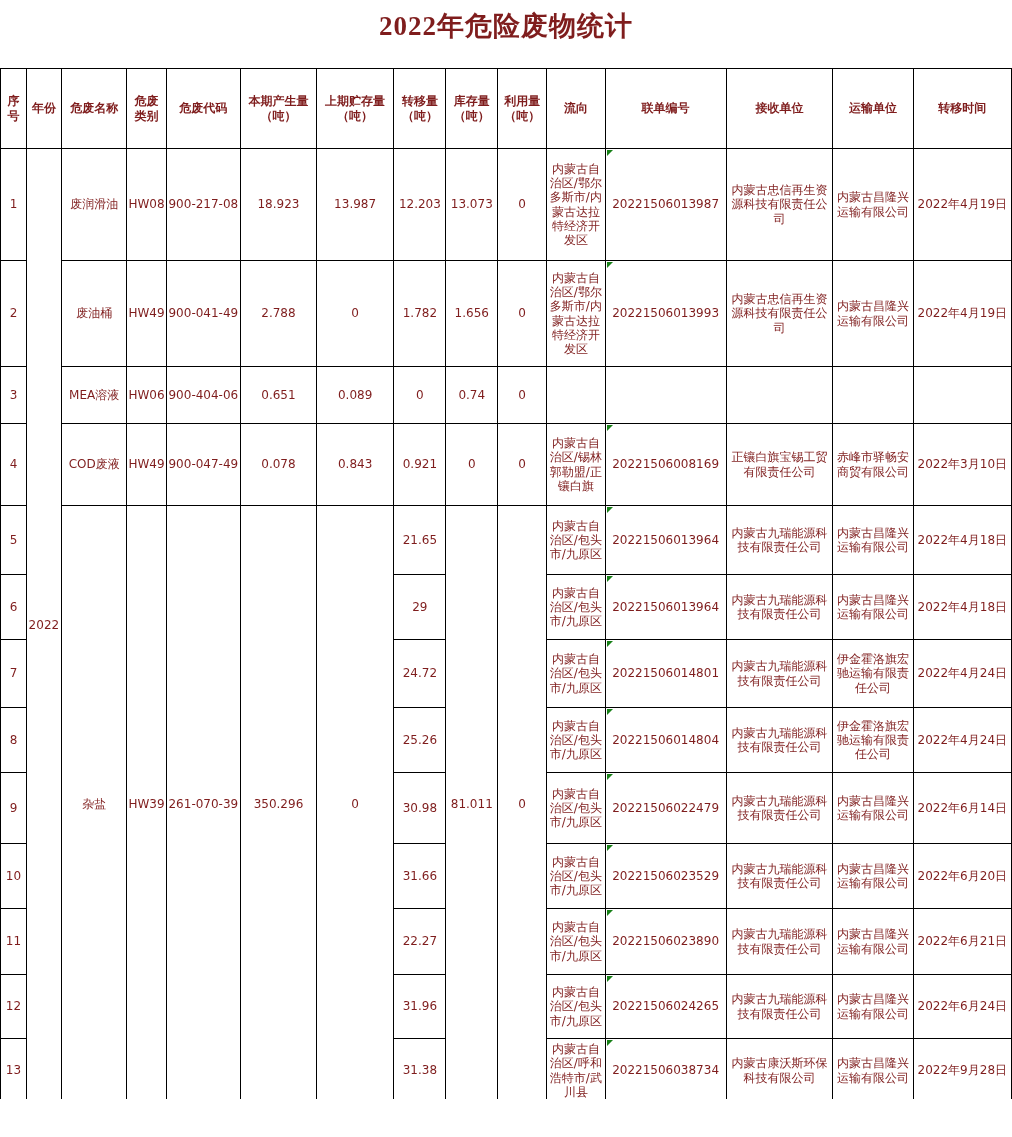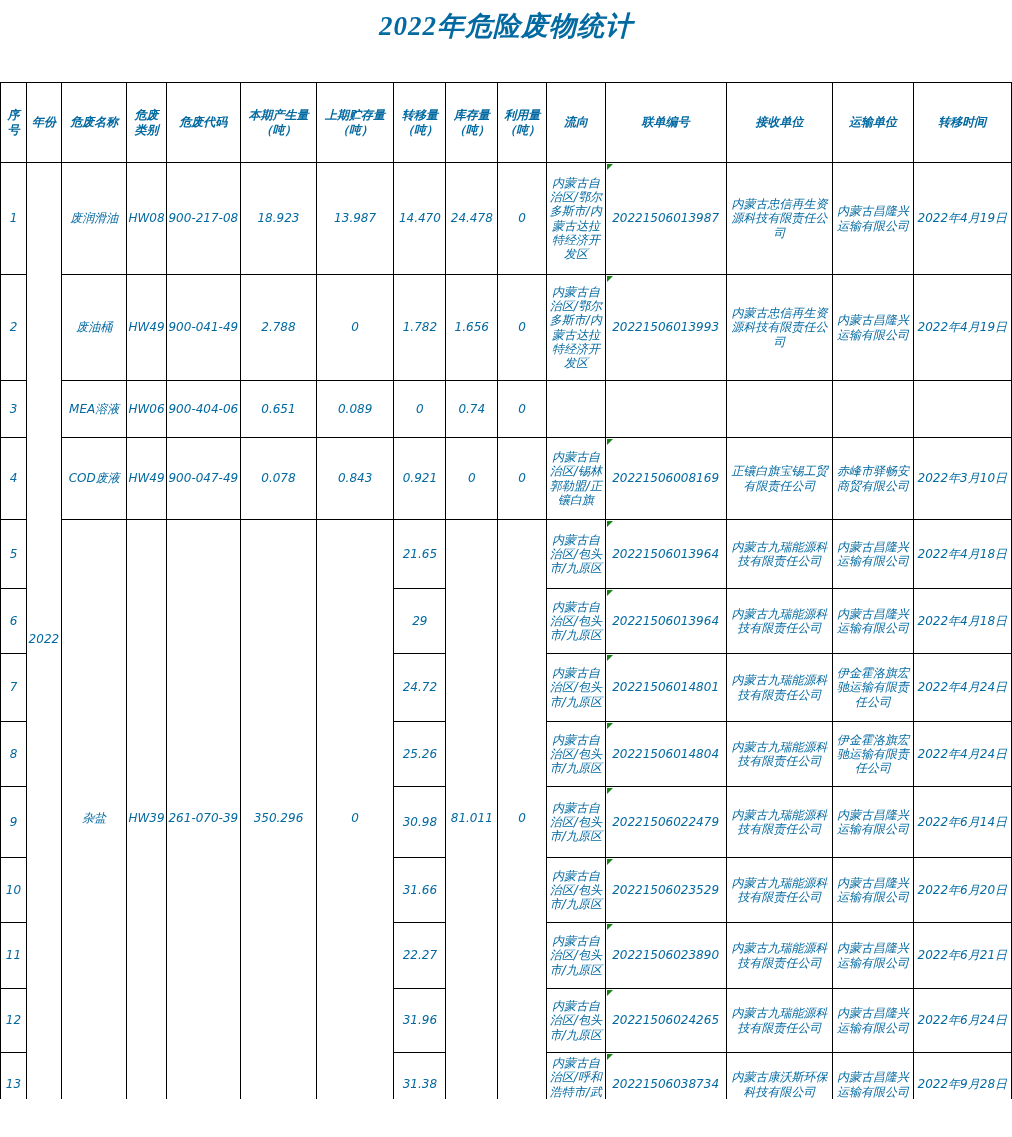--- a/index.html
+++ b/index.html
@@ -1,21 +1,21 @@
 <!DOCTYPE html>
 <html><head>
 <meta charset="utf-8">
 <style>
   html,body{margin:0;padding:0;background:#fff;}
   .screen{position:relative;width:1012px;height:1099px;background:#ffffff;overflow:hidden;
-          font-family:"DejaVu Sans",sans-serif;color:#0369a1;font-style:italic;}
+          font-family:"DejaVu Sans",sans-serif;color:#7f1d1d;}
   .title{position:absolute;top:8px;left:0;width:1012px;text-align:center;
          font-family:"Liberation Serif","DejaVu Serif",serif;font-weight:bold;
          font-size:27px;letter-spacing:1px;}
-  table.main{position:absolute;top:82px;left:0;border-collapse:collapse;table-layout:fixed;}
+  table.main{position:absolute;top:68px;left:0;border-collapse:collapse;table-layout:fixed;}
   table.main th,table.main td{border:1px solid #000;text-align:center;vertical-align:middle;
          font-size:12px;padding:0 1px;overflow:hidden;line-height:1.18;}
   table.main th{font-weight:bold;white-space:pre-line;}
   td.wrap{word-break:break-all;line-height:1.15;padding:0 2px;}
   td.soft{line-height:1.2;padding:0 2px;margin-top:30px;}
   td.manifest{position:relative;margin-top:28px;}
   .tri{position:absolute;top:1px;left:1px;width:0;height:0;
        border-top:6px solid #178017;border-right:6px solid transparent;}
   table.ghost{position:absolute;top:1105px;left:0;border-collapse:collapse;table-layout:fixed;}
   table.ghost td{border-right:1px solid #ccd3e0;border-bottom:1px solid #ccd3e0;padding:0;}
@@ -72,22 +72,22 @@
     </tr>
 
     <tr style="height:112px">
       <td>1</td>
       <td rowspan="13">2022</td>
       <td>废润滑油</td>
       <td>HW08</td>
       <td>900-217-08</td>
       <td>18.923</td>
       <td>13.987</td>
-      <td>14.470</td>
-      <td>24.478</td>
+      <td>12.203</td>
+      <td>13.073</td>
       <td>0</td>
       <td class="wrap">内蒙古自治区/鄂尔多斯市/内蒙古达拉特经济开发区</td>
       <td class="manifest"><span class="tri"></span><span>20221506013987</span></td>
       <td class="soft">内蒙古忠信再生资源科技有限责任公司</td>
       <td class="soft">内蒙古昌隆兴运输有限公司</td>
       <td>2022年4月19日</td>
     </tr>
 
     <tr style="height:106px">
       <td>2</td>

